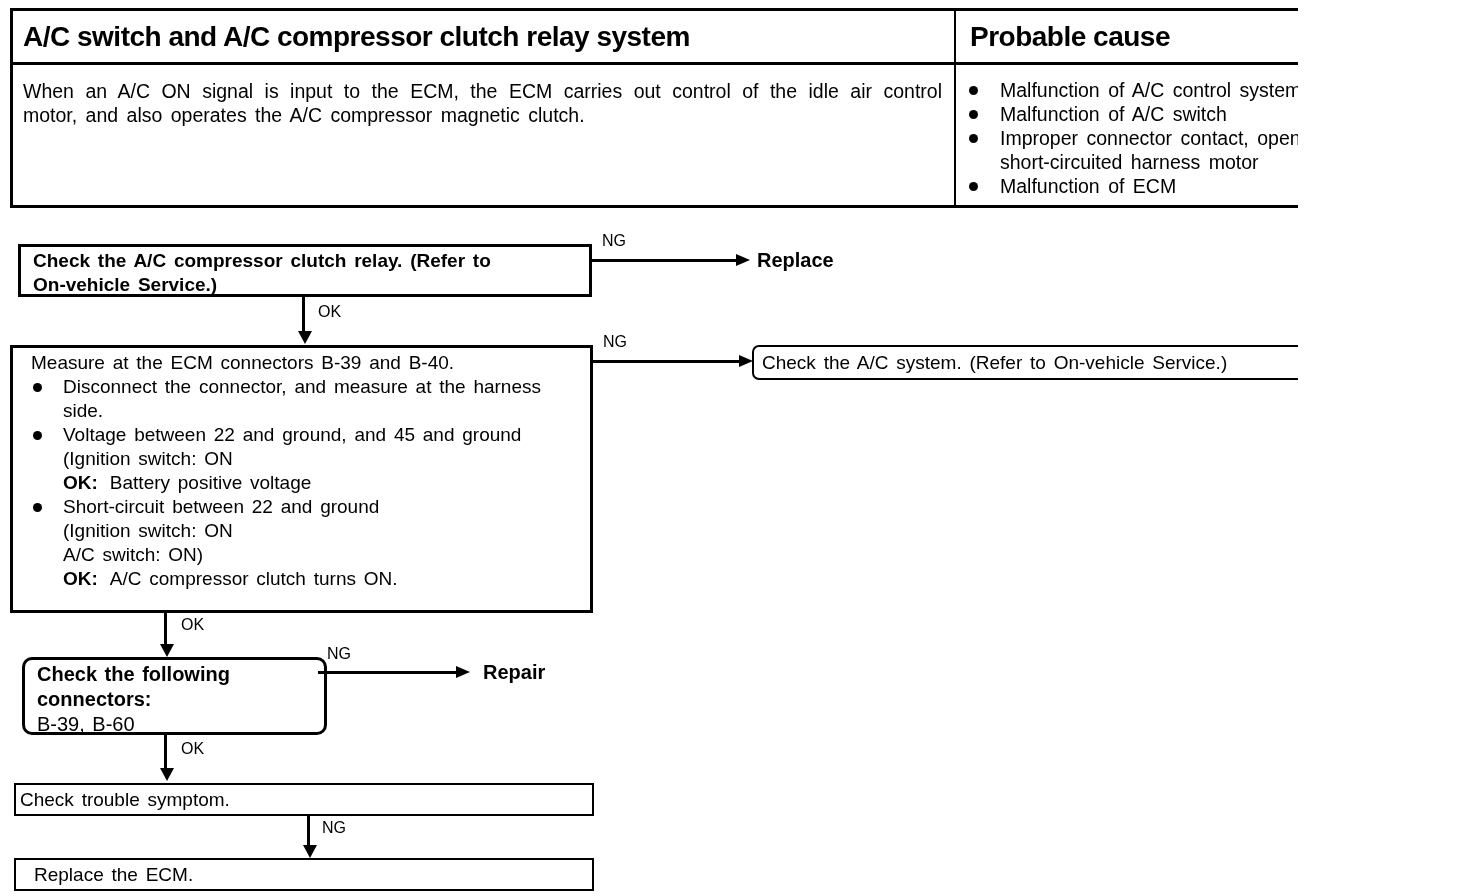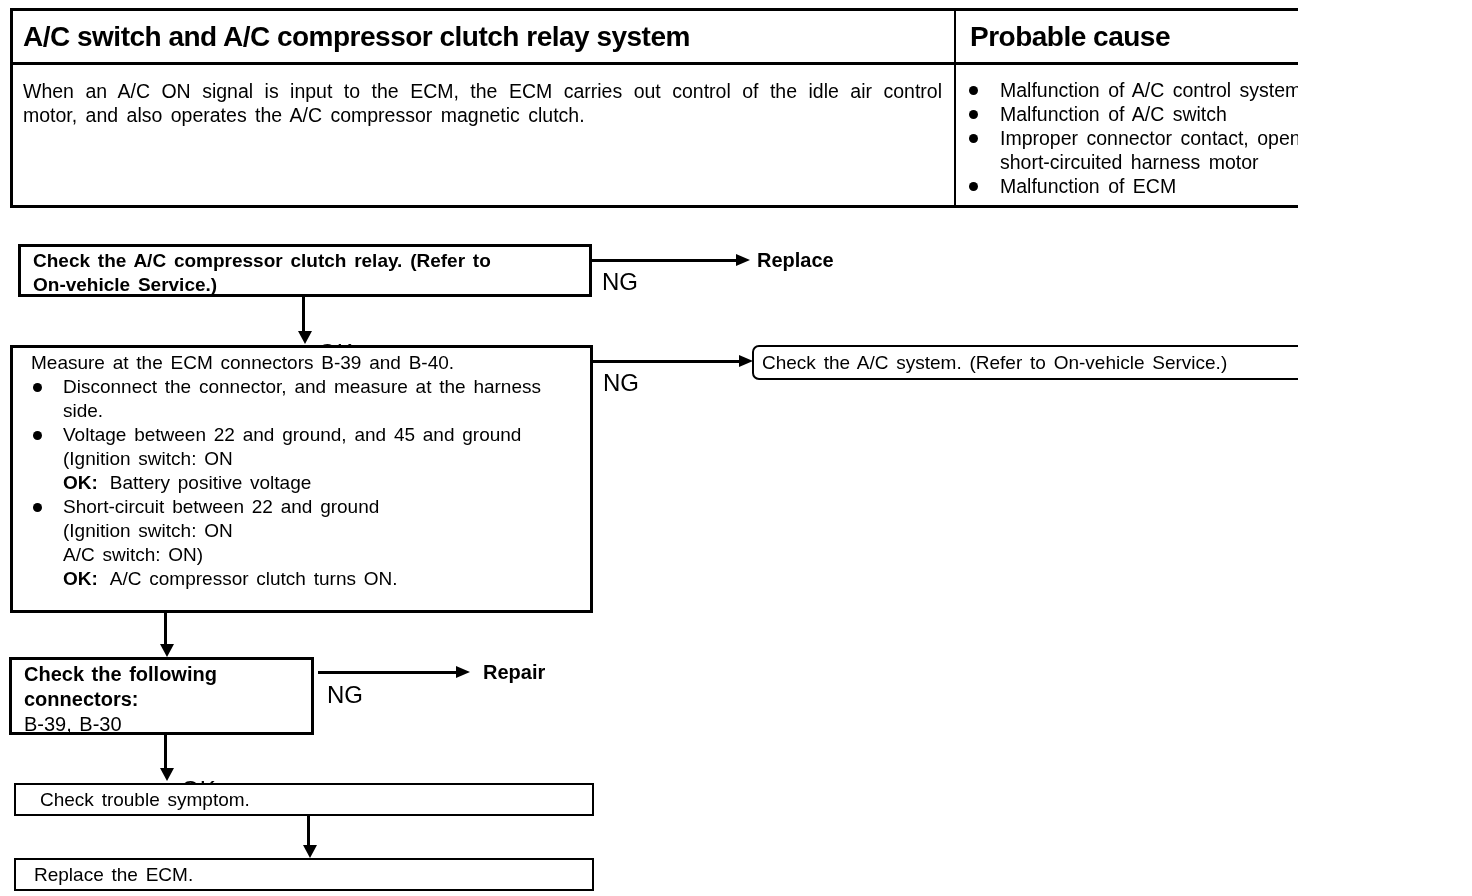--- a/index.html
+++ b/index.html
@@ -48,21 +48,21 @@
   .dot{
     position:absolute;width:9px;height:9px;border-radius:50%;background:#000;
     display:inline-block;
   }
   .bullet .dot{left:20px;top:8px;}
   .okb{font-weight:bold;margin-right:12px;}
   .vline{position:absolute;width:3px;background:#000;}
   .hline{position:absolute;height:3px;background:#000;}
   .arr-d{position:absolute;width:0;height:0;border-left:7px solid transparent;border-right:7px solid transparent;border-top:13px solid #000;}
   .arr-r{position:absolute;width:0;height:0;border-top:6px solid transparent;border-bottom:6px solid transparent;border-left:14px solid #000;}
-  .branch-lbl{position:absolute;font-size:24px;word-spacing:2px;margin-top:36px;}
+  .branch-lbl{position:absolute;font-size:16px;word-spacing:2px;}
   .result-lbl{position:absolute;font-size:20px;font-weight:bold;word-spacing:2px;}
   .ln3{font-size:20px;line-height:25px;padding-left:12px;word-spacing:2px;}
   .bold{font-weight:bold;}
   .vcenter{display:flex;align-items:center;}
 </style>
 </head>
 <body>
 
 <div class="page">
 
@@ -150,37 +150,37 @@
   <div class="hline" style="left:593px;top:360px;width:148px;"></div>
   <div class="arr-r" style="left:739px;top:355px;"></div>
   <div class="flow-box thin vcenter" style="left:752px;top:345px;width:686px;height:35px;border-radius:7px;">
     <span class="ln" style="padding-left:8px;">Check the A/C system. (Refer to On-vehicle Service.)</span>
   </div>
 
   <div class="vline" style="left:164px;top:613px;height:34px;"></div>
   <div class="arr-d" style="left:160px;top:644px;"></div>
   <div class="branch-lbl" style="left:181px;top:616px;">OK</div>
 
-  <div class="flow-box" style="left:9px;top:657px;width:305px;height:78px;padding-top:2px;">
+  <div class="flow-box" style="left:22px;top:657px;width:305px;height:78px;padding-top:2px;border-radius:10px;">
     <div class="ln3 bold">Check the following</div>
     <div class="ln3 bold">connectors:</div>
-    <div class="ln3">B-39, B-30</div>
+    <div class="ln3">B-39, B-60</div>
   </div>
 
   <div class="branch-lbl" style="left:327px;top:645px;">NG</div>
   <div class="hline" style="left:318px;top:671px;width:140px;"></div>
   <div class="arr-r" style="left:456px;top:666px;"></div>
   <div class="result-lbl" style="left:483px;top:661px;">Repair</div>
 
   <div class="vline" style="left:164px;top:735px;height:36px;"></div>
   <div class="arr-d" style="left:160px;top:768px;"></div>
   <div class="branch-lbl" style="left:181px;top:740px;">OK</div>
 
   <div class="flow-box thin vcenter" style="left:14px;top:783px;width:580px;height:33px;">
-    <span class="ln" style="padding-left:24px;">Check trouble symptom.</span>
+    <span class="ln" style="padding-left:4px;">Check trouble symptom.</span>
   </div>
 
   <div class="vline" style="left:307px;top:816px;height:31px;"></div>
   <div class="arr-d" style="left:303px;top:845px;"></div>
   <div class="branch-lbl" style="left:322px;top:819px;">NG</div>
 
   <div class="flow-box thin vcenter" style="left:14px;top:858px;width:580px;height:33px;">
     <span class="ln" style="padding-left:18px;">Replace the ECM.</span>
   </div>
 

